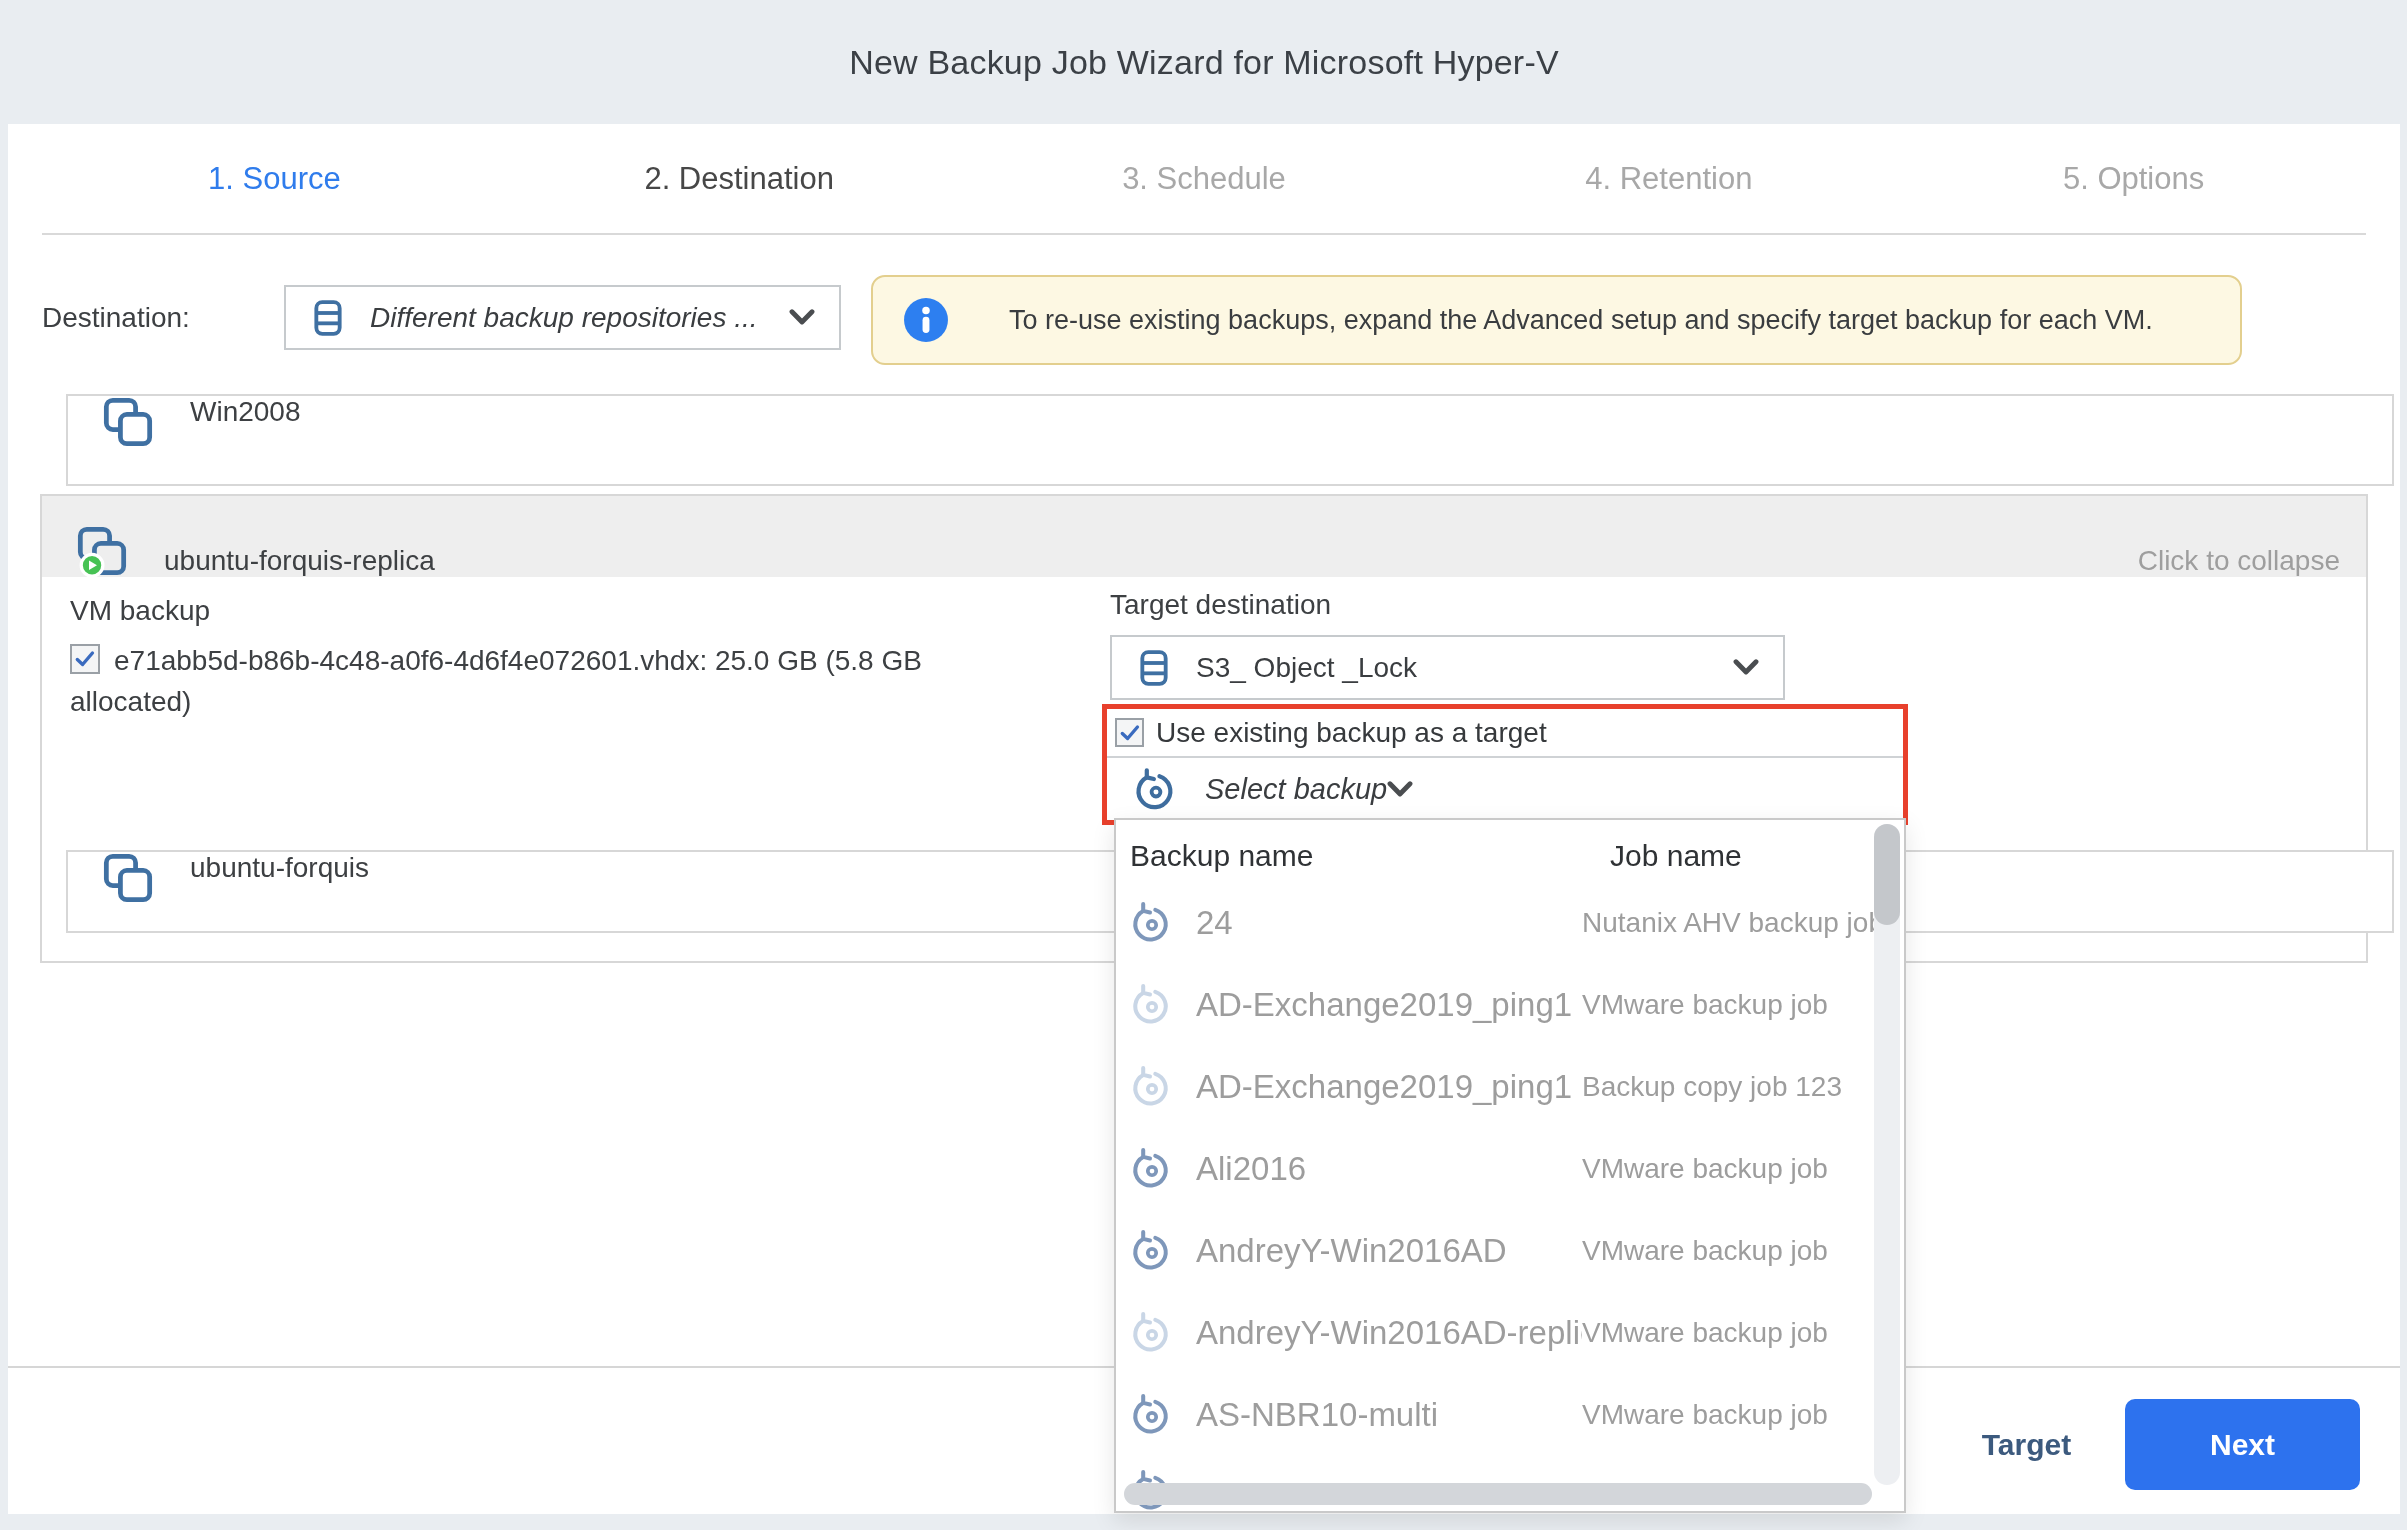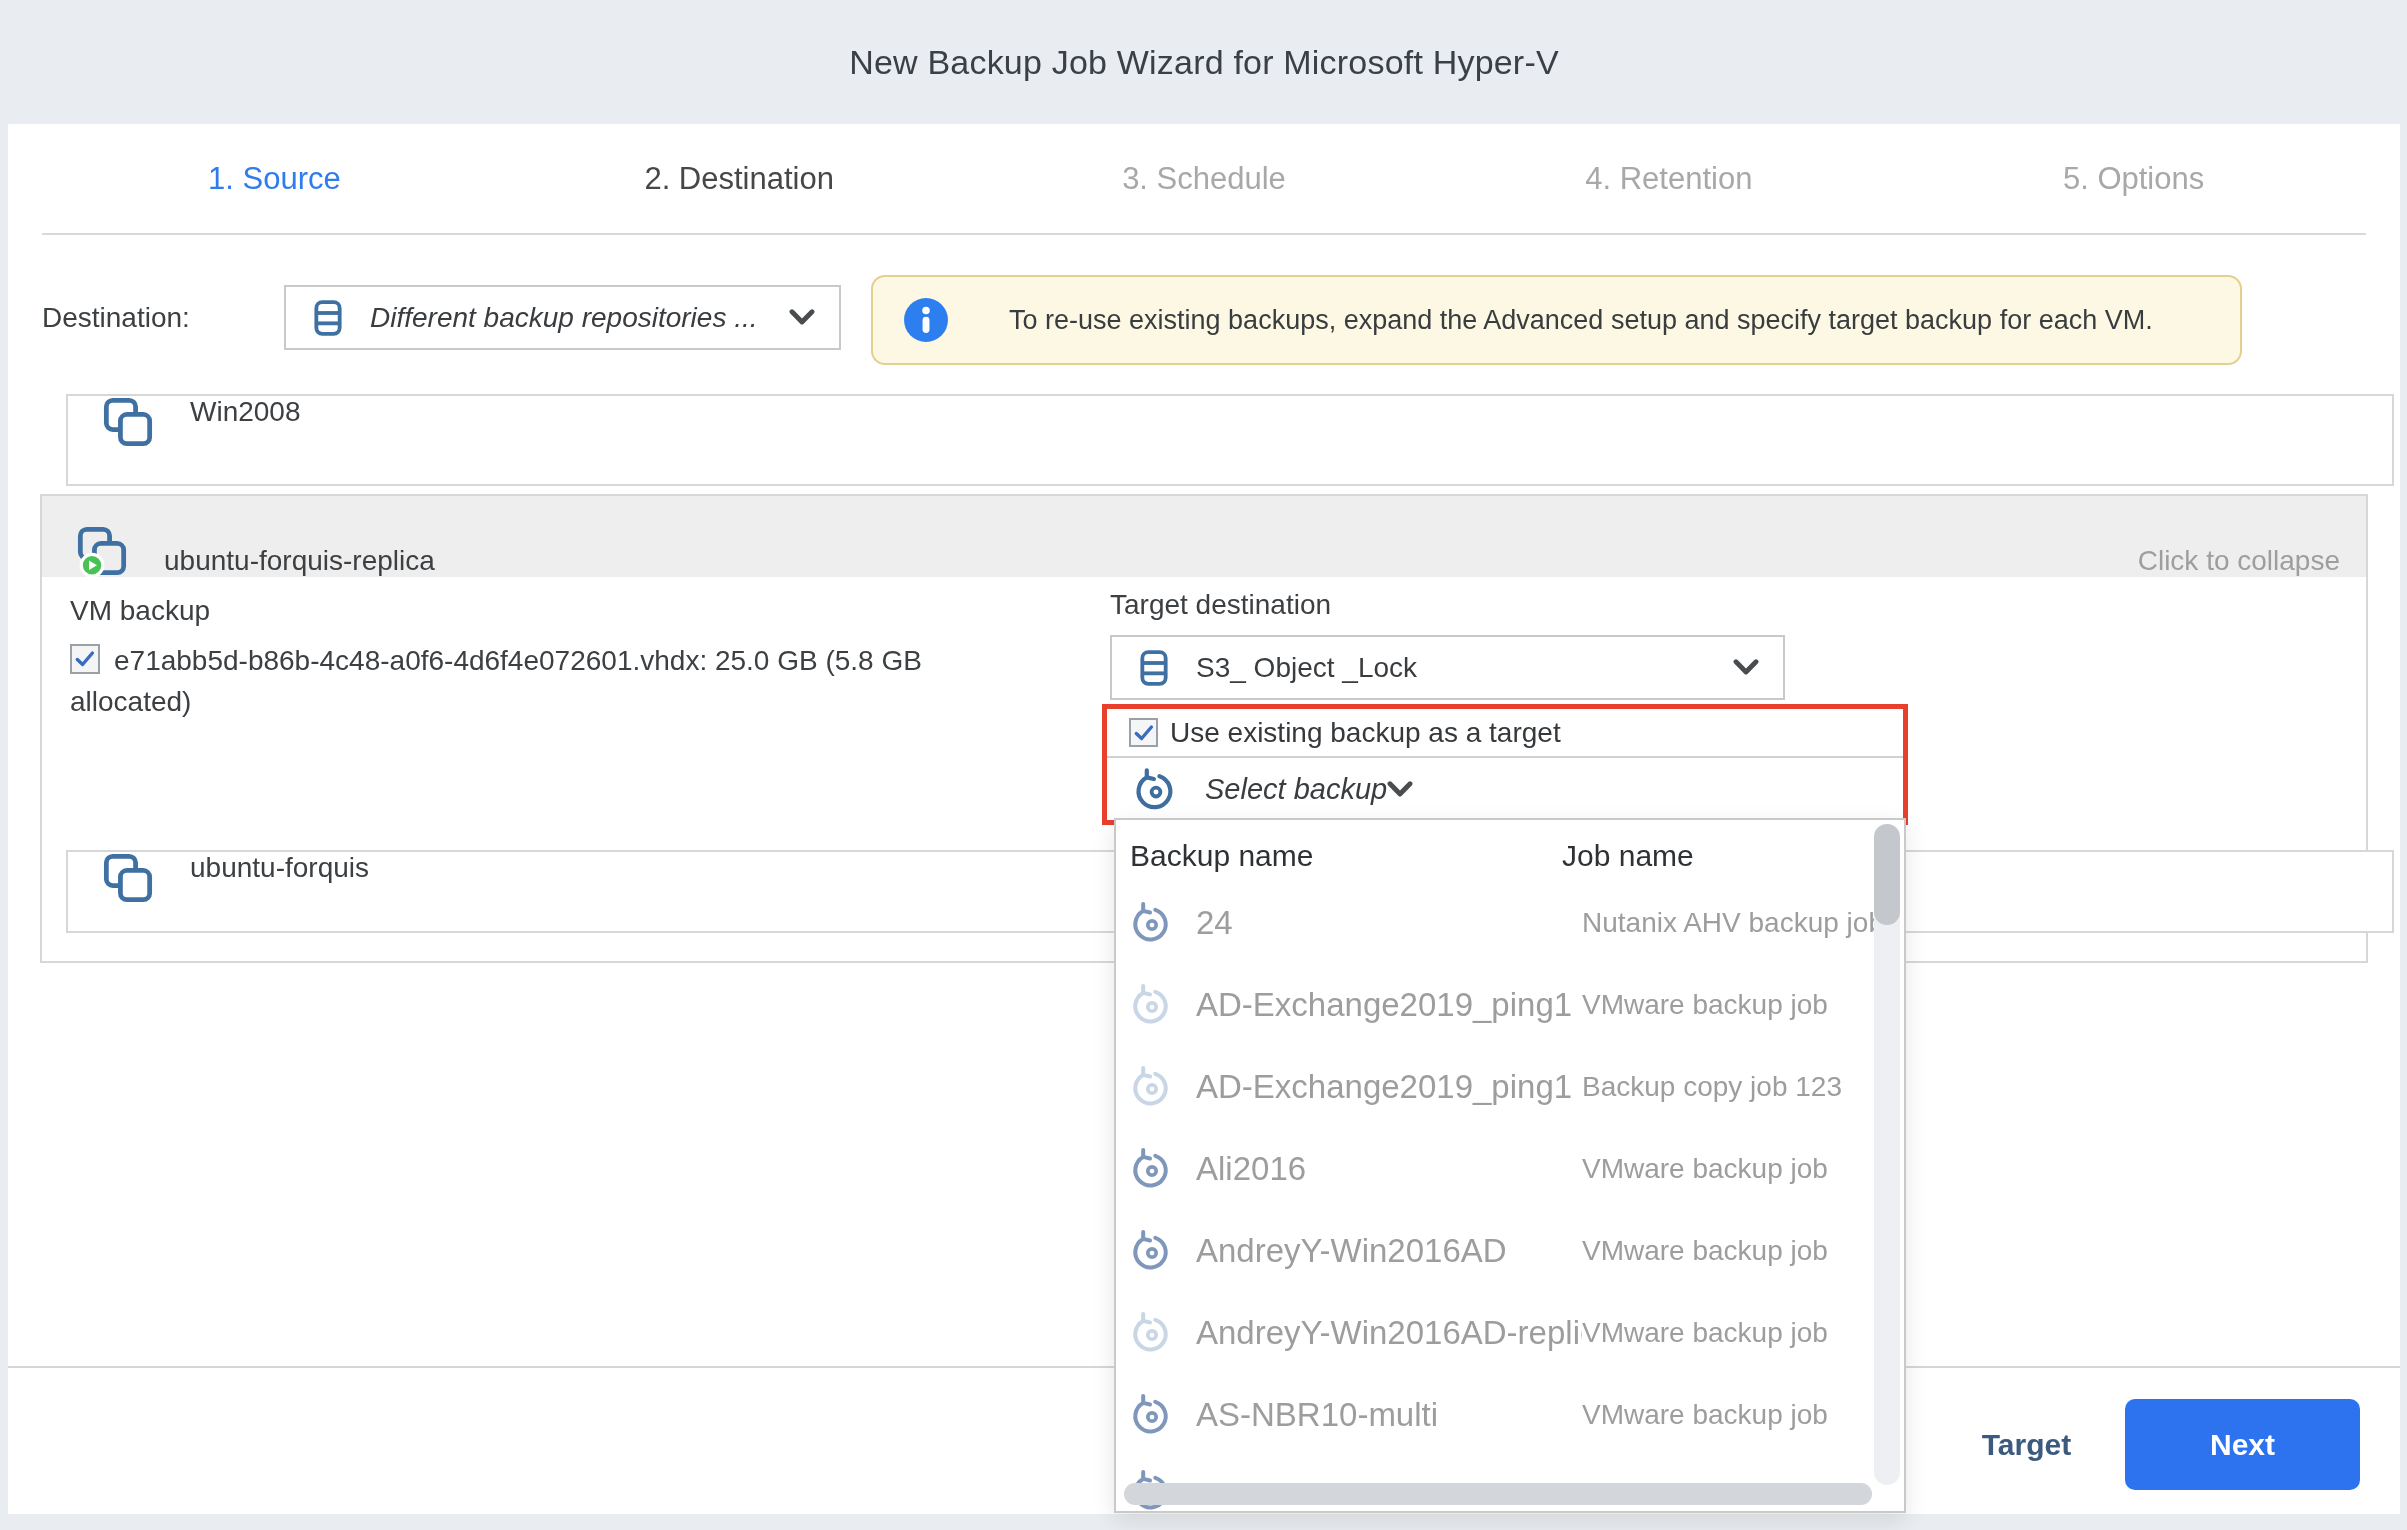--- a/index.html
+++ b/index.html
@@ -62,33 +62,33 @@
     border:2px solid #9aa0a6; vertical-align:-4px; margin-right:14px; position:relative; cursor:pointer; }
   .checkbox svg { position:absolute; left:1px; top:1px; width:24px; height:24px; }
 
   .target-label { position:absolute; left:1068px; top:12px; font-size:28px; color:#3d4043; }
   .target-select { position:absolute; left:1068px; top:58px; width:675px; height:65px;
     padding:0 24px 0 22px; }
 
   
   .red-box { position:absolute; left:1060px; top:127px; width:806px; height:121px;
     border:5px solid #e8402c; background:#fff; z-index:3; }
-  .existing-row { height:47px; display:flex; align-items:center; padding-left:22px; }
+  .existing-row { height:47px; display:flex; align-items:center; padding-left:8px; }
   .existing-row .checkbox { width:29px; height:29px; margin-right:12px; }
   .existing-label { font-size:28px; color:#36393c; }
   .backup-select { height:65px; border-top:2px solid #cfd2d5; display:flex;
     align-items:center; padding:0 22px 0 26px; cursor:pointer; }
   .restore-icon { width:46px; height:46px; color:#3e6d9e; flex:0 0 auto; }
   .backup-select .sel-text { margin-left:26px; font-size:29px; color:#3a3d40; }
 
   
   .picker { position:absolute; left:1106px; top:694px; width:792px; height:695px;
     background:#fff; border:2px solid #c9c9c9; box-shadow:0 8px 22px rgba(0,0,0,.10);
     z-index:5; overflow:hidden; }
-  .picker-header { display:flex; height:52px; align-items:center; margin-top:10px; }
+  .picker-header { display:flex; height:52px; align-items:center; margin-top:10px;gap:48px; }
   .picker-header .col-backup { margin-left:14px; width:432px; font-size:30px; color:#2f3235; }
   .picker-header .col-job { font-size:30px; color:#2f3235; }
   .picker-row { display:flex; align-items:center; height:82px; cursor:pointer; }
   .picker-row .restore-icon { width:44px; height:44px; margin-left:14px; color:#7e97ba; }
   .picker-row .restore-icon.faded { color:#c9d6e6; }
   .picker-row .b-name { margin-left:22px; width:386px; font-size:33px; color:#9d9d9d;
     white-space:nowrap; overflow:hidden; }
   .picker-row .b-job { font-size:28px; color:#9d9d9d; white-space:nowrap; }
   .partial-icon { position:absolute; left:14px; top:649px; width:44px; height:44px; color:#7e97ba; }
 

